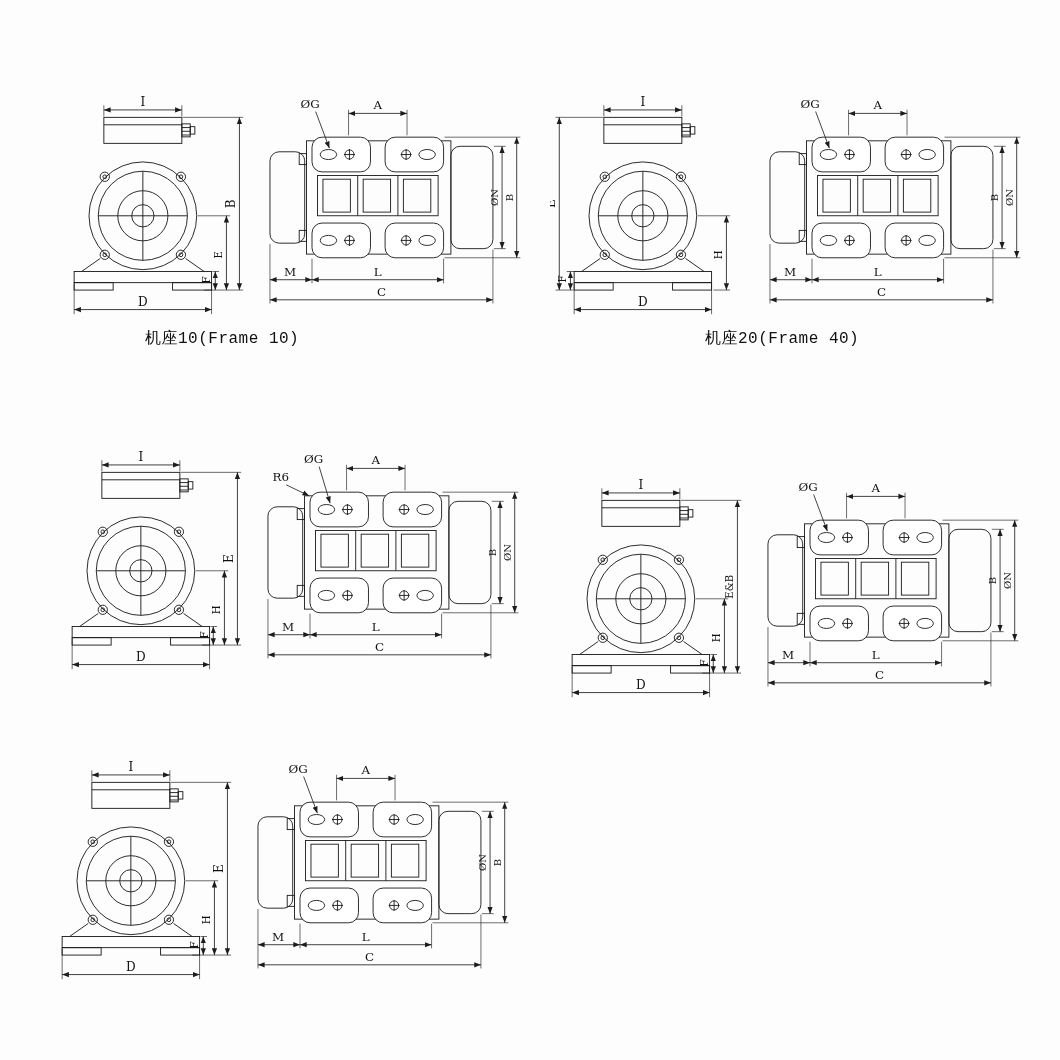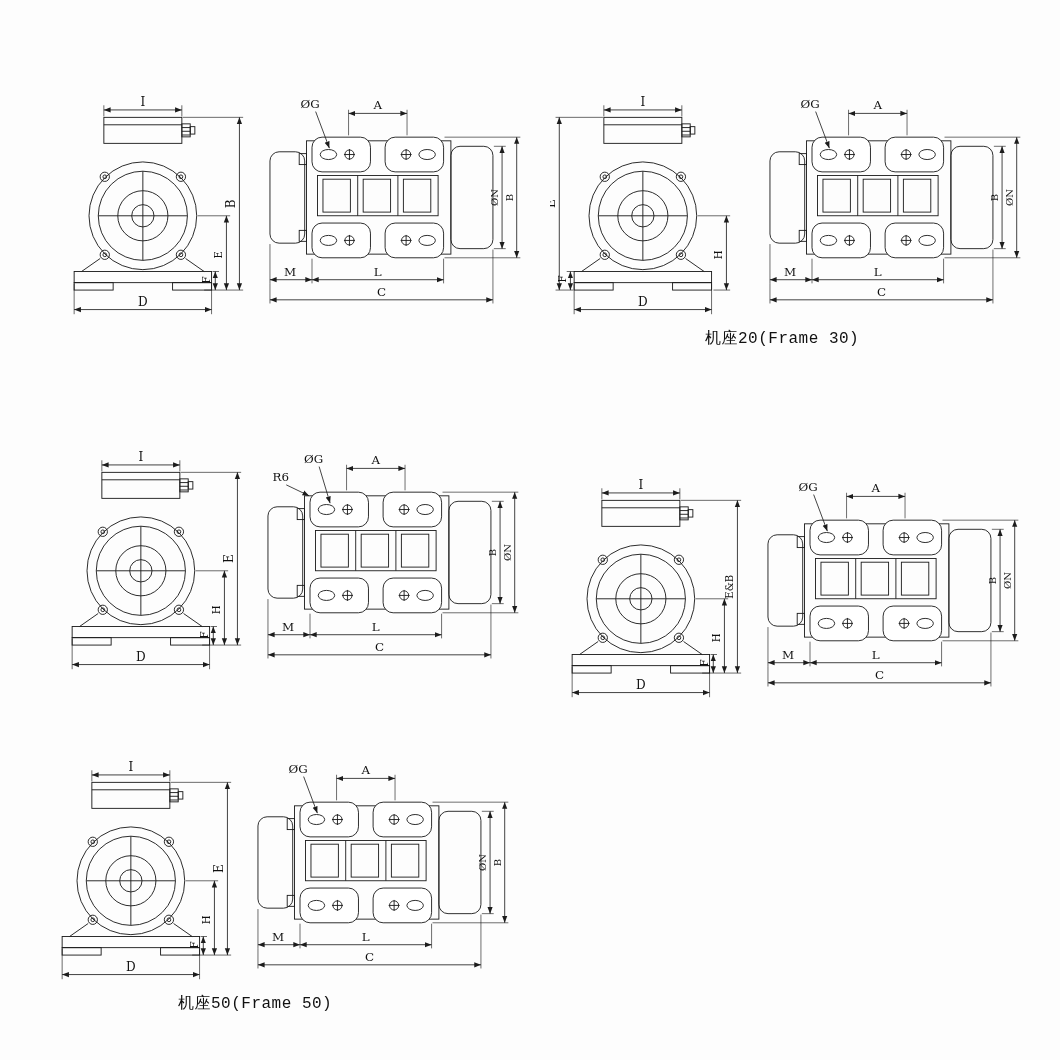--- a/index.html
+++ b/index.html
@@ -143,20 +143,21 @@
         <line class="ext" x1="257" y1="56" x2="270" y2="56"></line>
           <line class="ext" x1="257" y1="168" x2="270" y2="168"></line>
         <line class="dim" x1="266" y1="56" x2="266" y2="168"></line>
         <text class="lbl-sm" transform="translate(262,112) rotate(-90)" text-anchor="middle">ØN</text>
         <line class="ext" x1="203" y1="46" x2="286" y2="46"></line>
           <line class="ext" x1="203" y1="178" x2="286" y2="178"></line>
         <line class="dim" x1="282" y1="46" x2="282" y2="178"></line>
         <text class="lbl-sm" transform="translate(278,112) rotate(-90)" text-anchor="middle">B</text>
       </svg>
     </div>
+    <div class="caption" style="padding-left:95px">机座10(Frame 10)</div>
   </div>
 
   <div class="frame-group" style="left:550px;top:95px;">
     <div class="views">
       <svg width="195" height="223" viewBox="0 0 210 240">
         <use href="#sym-front"></use>
         <line class="ext" x1="58" y1="23" x2="58" y2="11"></line>
           <line class="ext" x1="142" y1="23" x2="142" y2="11"></line>
         <line class="dim" x1="58" y1="16" x2="142" y2="16"></line>
         <text class="lbl" x="100" y="12" text-anchor="middle">I</text>
@@ -198,21 +199,21 @@
         <line class="ext" x1="257" y1="56" x2="270" y2="56"></line>
           <line class="ext" x1="257" y1="168" x2="270" y2="168"></line>
         <line class="dim" x1="266" y1="56" x2="266" y2="168"></line>
         <text class="lbl-sm" transform="translate(262,112) rotate(-90)" text-anchor="middle">B</text>
         <line class="ext" x1="203" y1="46" x2="286" y2="46"></line>
           <line class="ext" x1="203" y1="178" x2="286" y2="178"></line>
         <line class="dim" x1="282" y1="46" x2="282" y2="178"></line>
         <text class="lbl-sm" transform="translate(278,112) rotate(-90)" text-anchor="middle">ØN</text>
       </svg>
     </div>
-    <div class="caption" style="padding-left:155px">机座20(Frame 30)</div>
+    <div class="caption" style="padding-left:155px">机座20(Frame 40)</div>
   </div>
 
   <div class="frame-group" style="left:48px;top:450px;">
     <div class="views">
       <svg width="195" height="223" viewBox="0 0 210 240">
         <use href="#sym-front"></use>
         <line class="ext" x1="58" y1="23" x2="58" y2="11"></line>
           <line class="ext" x1="142" y1="23" x2="142" y2="11"></line>
         <line class="dim" x1="58" y1="16" x2="142" y2="16"></line>
         <text class="lbl" x="100" y="12" text-anchor="middle">I</text>
@@ -363,16 +364,15 @@
         <line class="ext" x1="257" y1="56" x2="270" y2="56"></line>
           <line class="ext" x1="257" y1="168" x2="270" y2="168"></line>
         <line class="dim" x1="266" y1="56" x2="266" y2="168"></line>
         <text class="lbl-sm" transform="translate(262,112) rotate(-90)" text-anchor="middle">ØN</text>
         <line class="ext" x1="203" y1="46" x2="286" y2="46"></line>
           <line class="ext" x1="203" y1="178" x2="286" y2="178"></line>
         <line class="dim" x1="282" y1="46" x2="282" y2="178"></line>
         <text class="lbl-sm" transform="translate(278,112) rotate(-90)" text-anchor="middle">B</text>
       </svg>
     </div>
-    <div class="caption" style="padding-left:140px">机座50(Frame 50)</div>
   </div>
 
 </div>
 
 </body></html>

